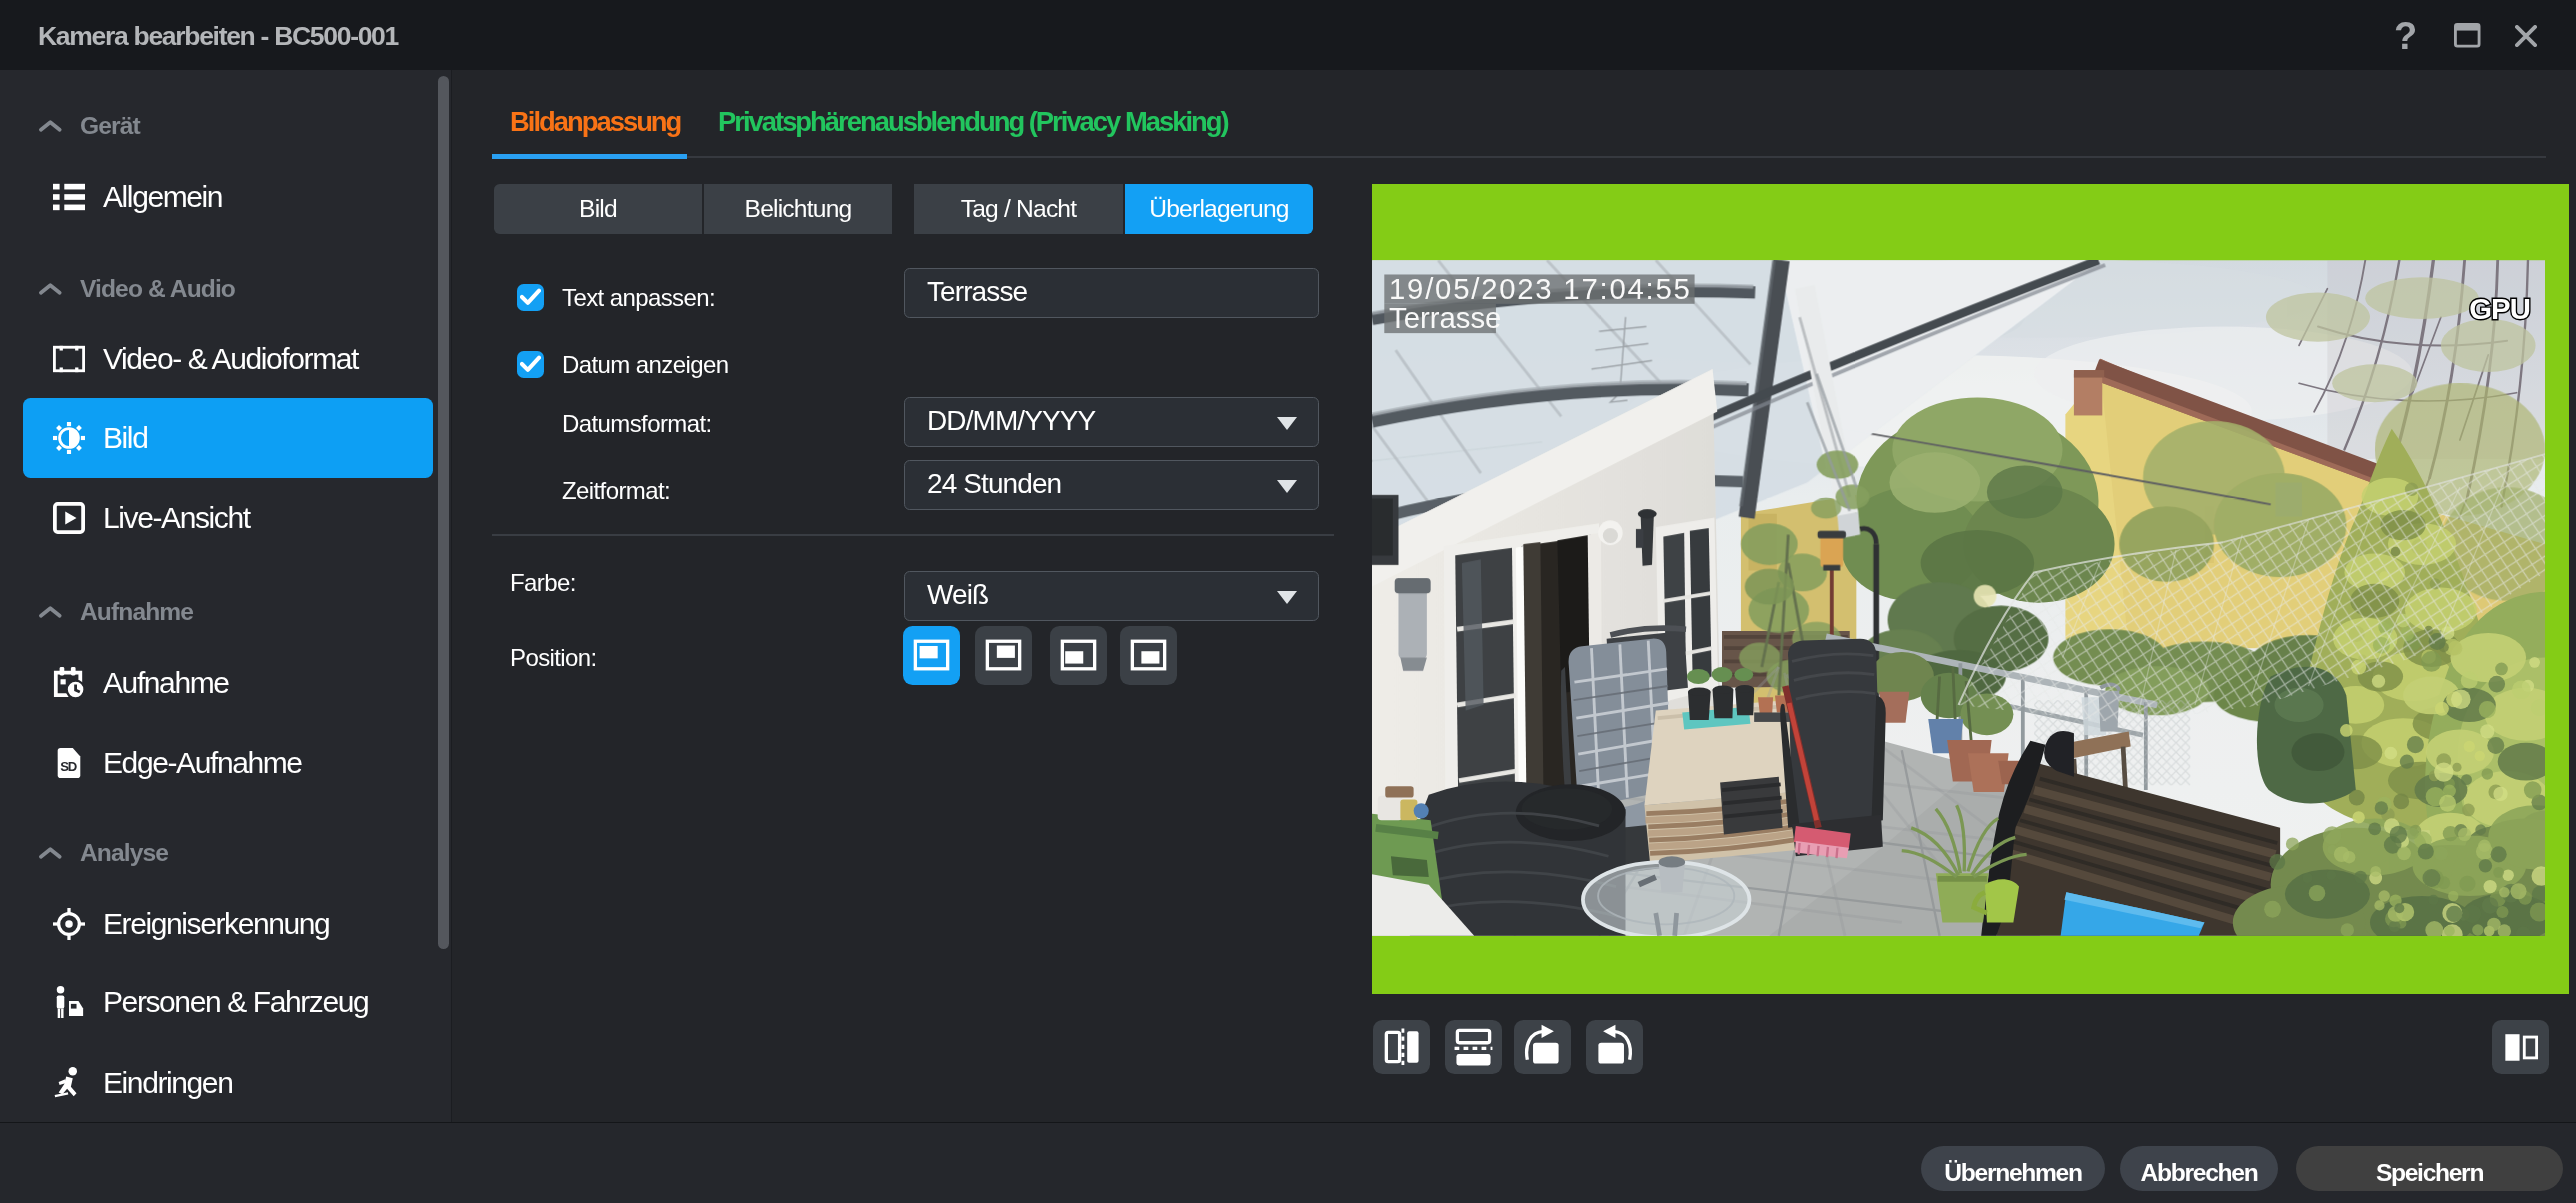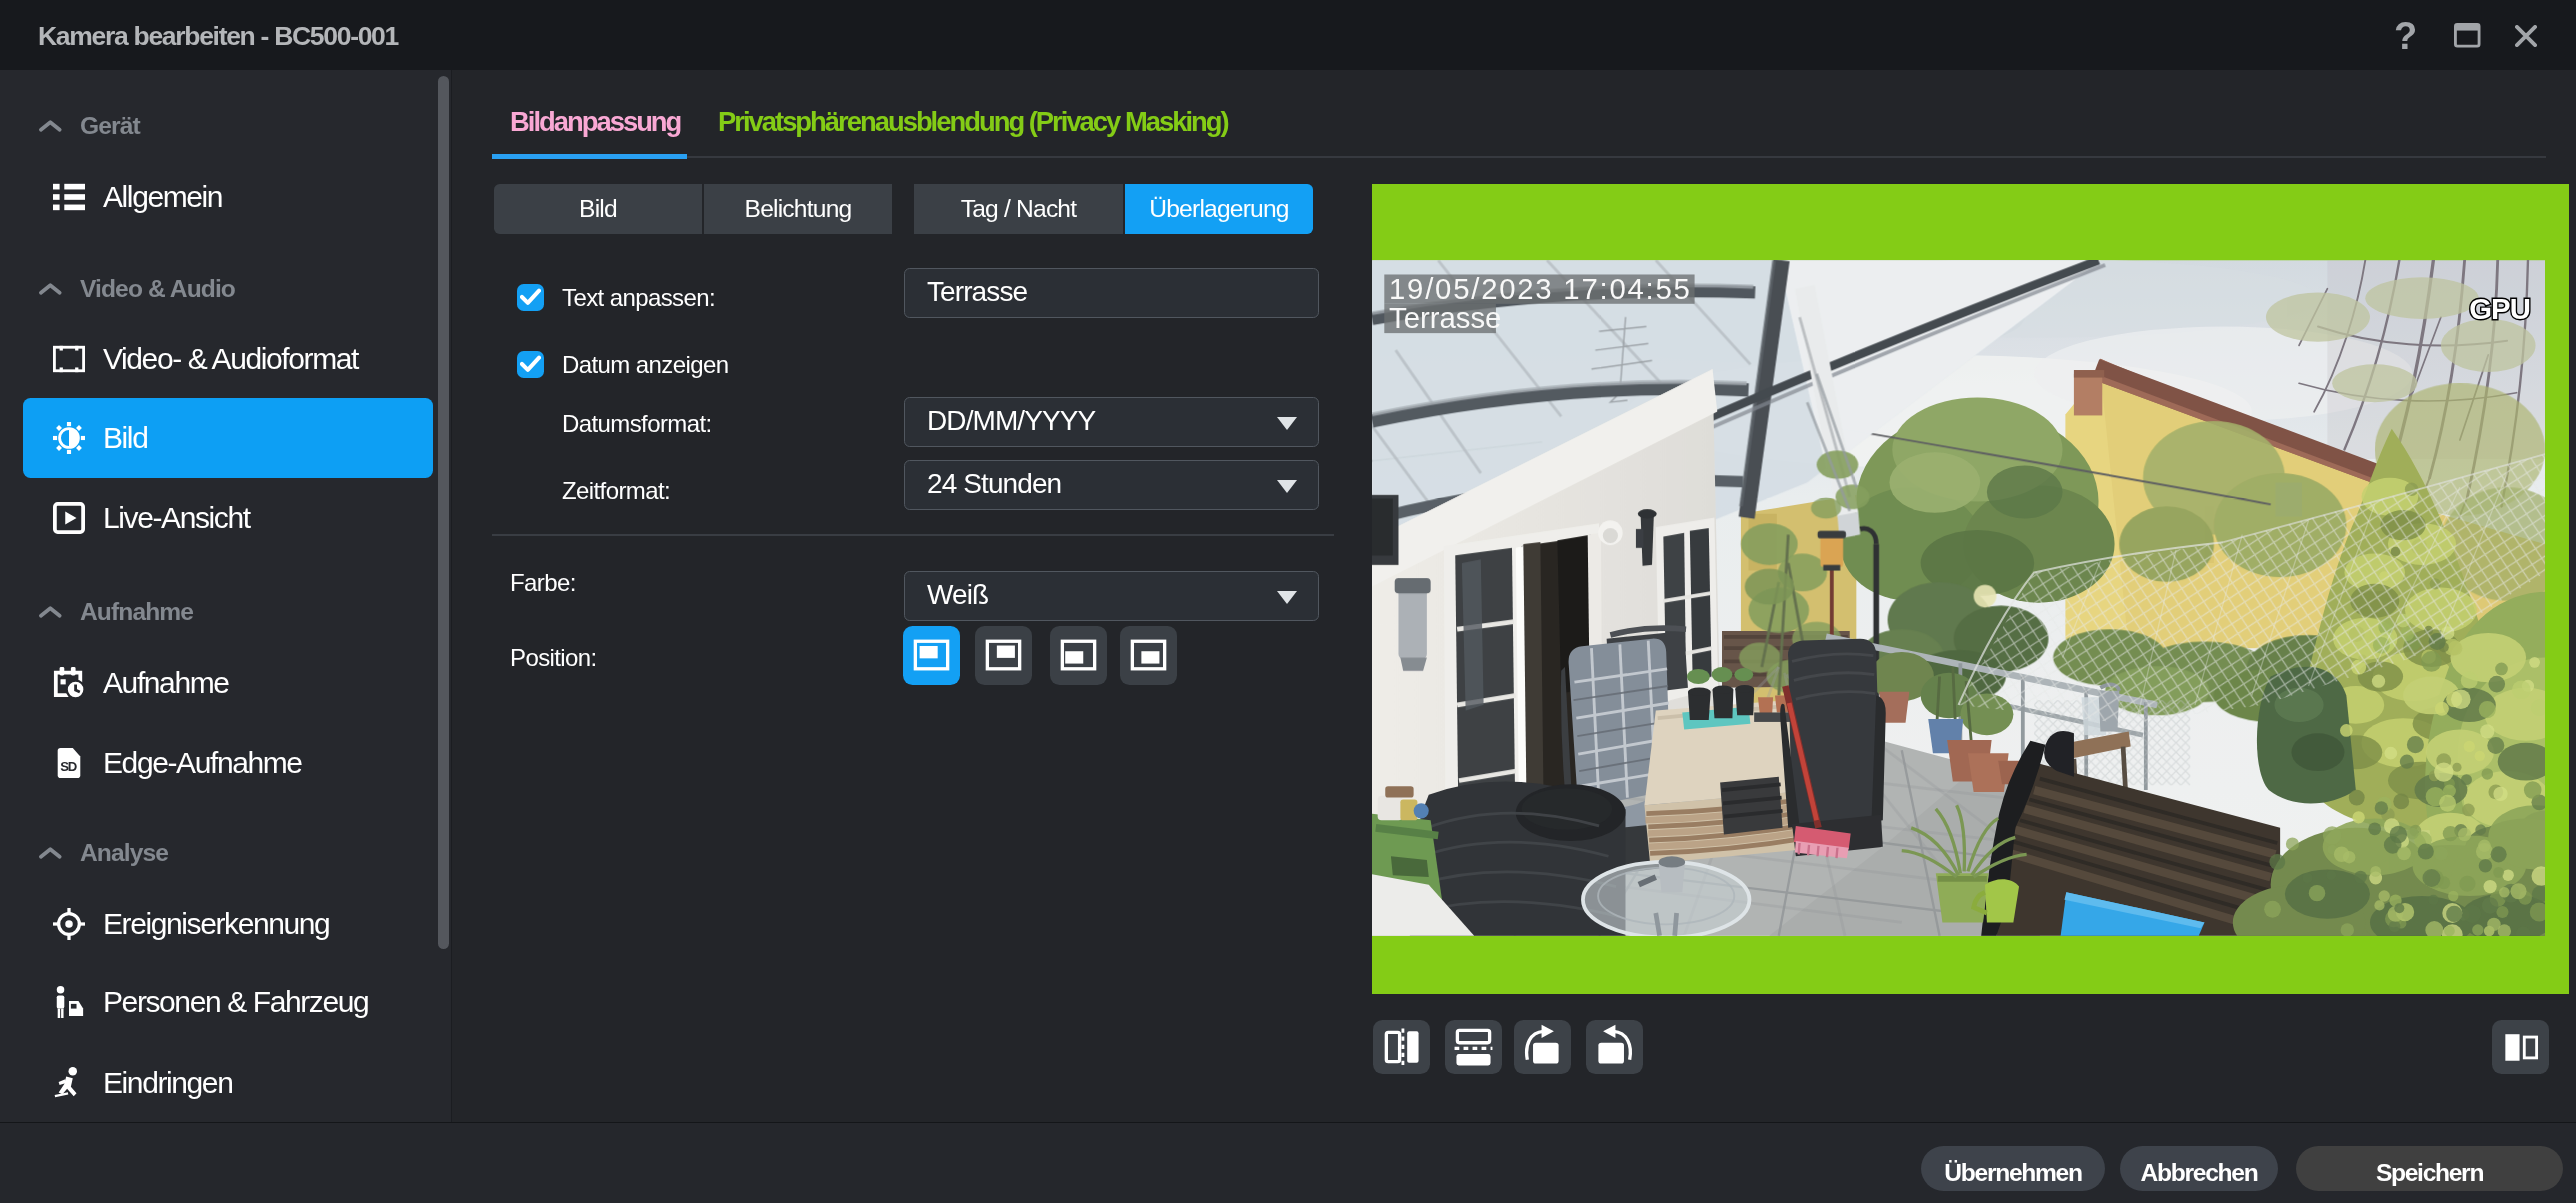--- a/index.html
+++ b/index.html
@@ -8,22 +8,22 @@
 #sidebar { position:absolute; left:0; top:70px; width:452px; height:1052px; background:#26282d; border-right:1.9px solid #1b1d21; }
 #bottombar { position:absolute; left:0; top:1122px; width:2576px; height:81px; background:#25272c; border-top:1.9px solid #141619; }
 .sbheader { position:absolute; left:0; width:452px; height:57px; color:#83888f; font-size:24.6px; letter-spacing:-0.9px; font-weight:bold; }
 .sbheader .txt { position:absolute; left:80px; top:50%; transform:translateY(-50%); }
 .sbitem { position:absolute; left:0; width:431px; height:80px; color:#ffffff; font-size:30px; letter-spacing:-1.4px; }
 .sbitem .txt { position:absolute; left:103px; top:50%; transform:translateY(-50%); }
 .sbitem .ico, .sbheader .ico { position:absolute; left:53px; top:50%; transform:translateY(-50%); width:32px; height:32px; }
 .chev { position:absolute; left:38px; top:50%; transform:translateY(-50%); width:24.6px; height:15px; }
 #selrow { position:absolute; left:23px; top:398px; width:410px; height:80px; background:#0d9ff4; border-radius:7.6px; }
 #sbscroll { position:absolute; left:438px; top:76px; width:11.4px; height:873px; background:#54575d; border-radius:5.7px; }
-.tab1 { position:absolute; left:510px; top:106px; font-size:27.4px; letter-spacing:-2px; font-weight:bold; color:#f9a8d4; }
-.tab2 { position:absolute; left:718px; top:106px; font-size:27.4px; letter-spacing:-2px; font-weight:bold; color:#84cc16; }
+.tab1 { position:absolute; left:510px; top:106px; font-size:27.4px; letter-spacing:-2px; font-weight:bold; color:#f97316; }
+.tab2 { position:absolute; left:718px; top:106px; font-size:27.4px; letter-spacing:-2px; font-weight:bold; color:#22c55e; }
 #tabline { position:absolute; left:492px; top:154px; width:195px; height:4.7px; background:#29a0f2; }
 .seg { position:absolute; top:184px; height:50px; background:#3b4046; color:#fff; font-size:24.6px; letter-spacing:-0.8px; text-align:center; line-height:50px; }
 .seg.active { background:#13a0f4; }
 .cb { position:absolute; width:26.5px; height:26.5px; background:#13a0f4; border-radius:6.6px; }
 .cb svg { position:absolute; left:2.8px; top:3.8px; }
 .flabel { position:absolute; font-size:24px; letter-spacing:-0.6px; color:#fff; }
 .input { position:absolute; left:904px; width:415px; height:50px; background:#2b2f35; border:1.9px solid #51575f; border-radius:5.7px; color:#fff; font-size:28px; letter-spacing:-0.9px; line-height:46px; padding-left:22px; }
 .input .arrow { position:absolute; right:21px; top:19px; width:0; height:0; border-left:10.4px solid transparent; border-right:10.4px solid transparent; border-top:13.2px solid #dfe3e6; }
 #sep1 { position:absolute; left:492px; top:534px; width:842px; height:1.9px; background:#393d43; }
 .posbtn { position:absolute; top:626px; width:57px; height:59px; background:#3b4046; border-radius:9.5px; }

